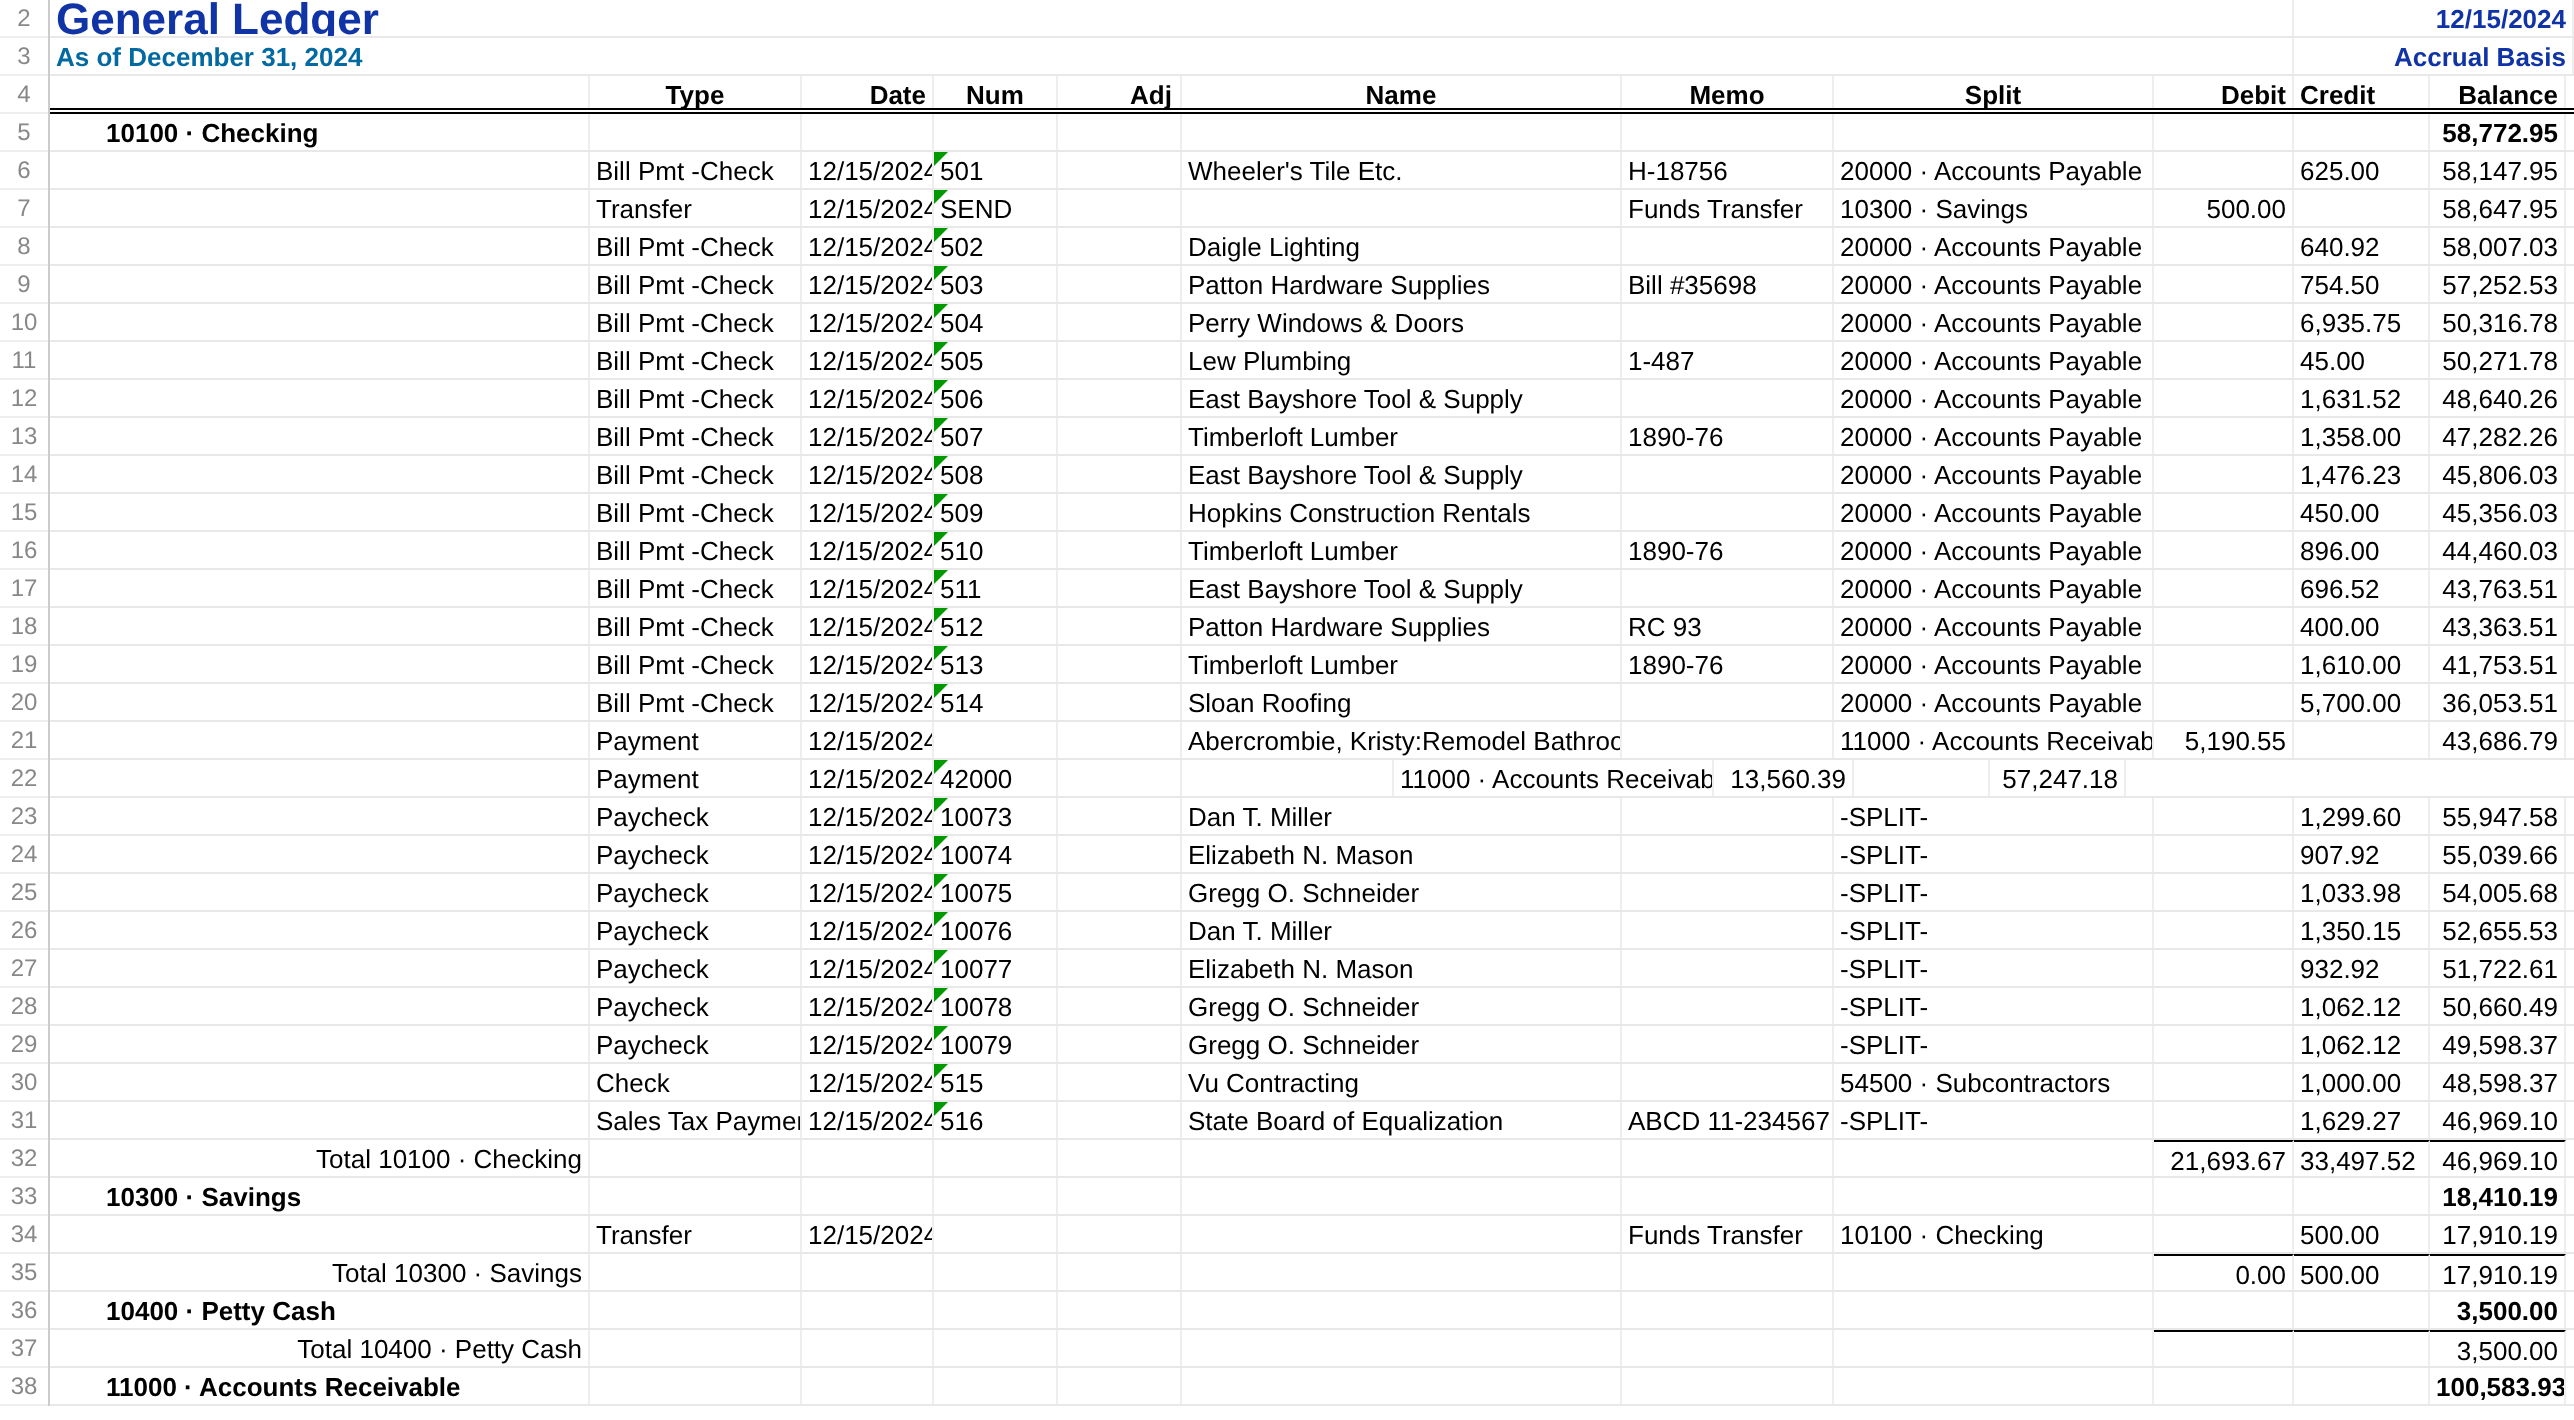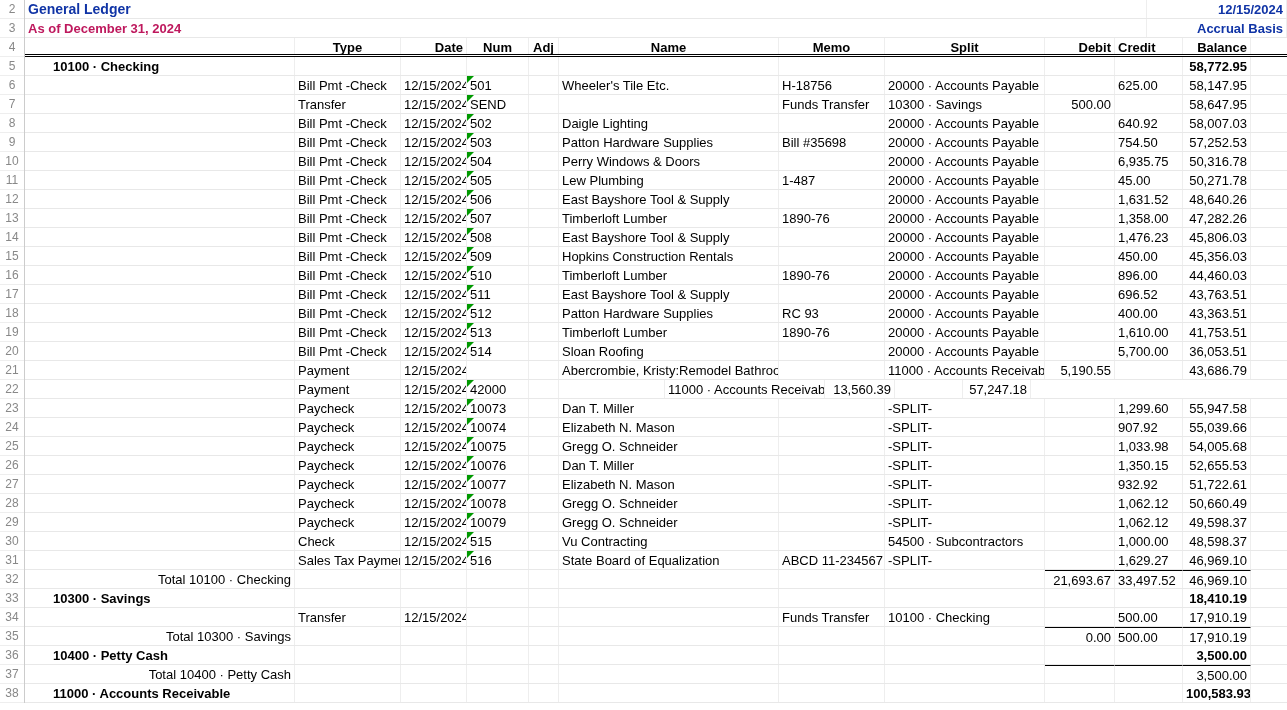--- a/index.html
+++ b/index.html
@@ -35,29 +35,29 @@
   }
   .row > div {
     overflow: hidden;
     padding: 0 3px;
     border-right: 1px solid #eee;
   }
   .c-left  { flex: 0 0 270px; border-right: 1px solid #ccc; }
   .c-type  { flex: 0 0 106px; }
   .c-date  { flex: 0 0 66px; border-right: 1px dashed #ccc; text-align: right;}
   .c-num   { flex: 0 0 62px; }
-  .c-adj   { flex: 0 0 30px; border-right: 1px dashed #ccc;}
+  .c-adj   { flex: 0 0 30px; border-right: 1px dashed #ccc; margin-left: 32px;}
   .c-name  { flex: 0 0 220px; }
   .c-memo  { flex: 0 0 106px; border-right: 1px dashed #ccc;}
   .c-split { flex: 0 0 160px; }
   .c-debit { flex: 0 0 70px; text-align:right; }
   .c-credit{ flex: 0 0 68px; text-align:left; }
   .c-bal   { flex: 0 0 68px; text-align:right; border-right:none;}
-  .title   { color:#1034A6; font-weight:bold; font-size:14px; padding-left:3px;}
-  .subtitle{ color:#be185d; font-weight:bold; font-size:13px; padding-left:3px;}
+  .title   { color:#1034A6; font-weight:bold; font-size:22px; padding-left:3px;}
+  .subtitle{ color:#0369a1; font-weight:bold; font-size:13px; padding-left:3px;}
   .hdr     { font-weight:bold; text-align:center; border-bottom:3px double #000 !important;}
   .hdr > div { border-bottom: none; }
   .b       { font-weight:bold; }
   .numcell { position:relative; }
   .flag::before{
     content:""; position:absolute; top:0; left:0;
     border-top:7px solid #009900; border-right:7px solid transparent;
   }
   .topright { text-align:right; color:#1034A6; font-weight:bold; }
   .sum-top { border-top:1px solid #000; }

